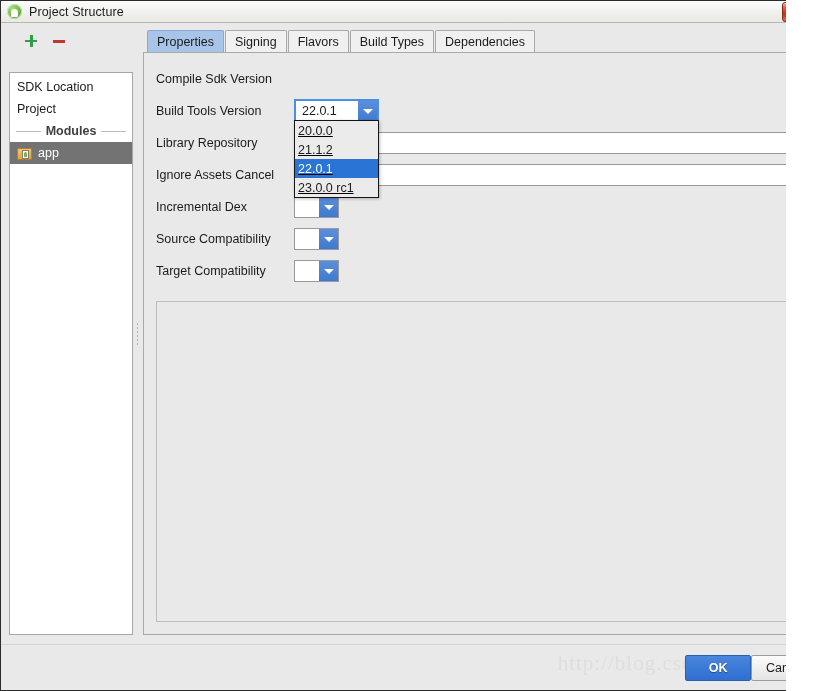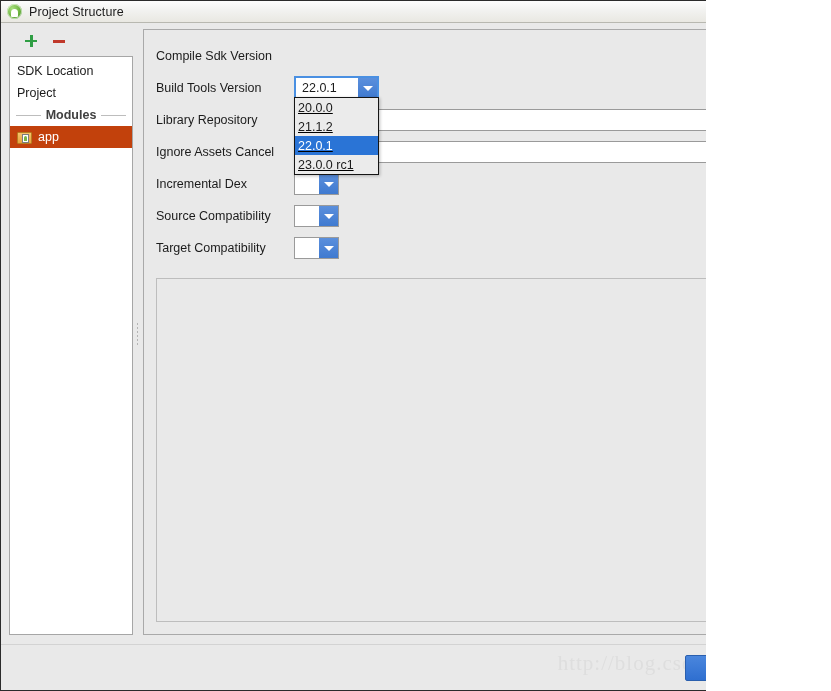--- a/index.html
+++ b/index.html
@@ -8,21 +8,21 @@
     padding: 0;
     background: #ffffff;
   }
   body {
     font-family: "Liberation Sans", sans-serif;
     -webkit-font-smoothing: antialiased;
   }
 
   #screen {
     position: relative;
-    width: 706px;
+    width: 786px;
     height: 691px;
     overflow: hidden;
     background: #ffffff;
   }
 
   
   .backdrop {
     position: absolute;
     left: 0; top: 0;
     width: 831px; height: 22px;
@@ -166,21 +166,21 @@
     content: "";
     position: absolute;
     left: 1px; top: 6px; width: 12px; height: 2.5px;
     background: #c0392b;
   }
 
   .module-list {
     flex: 1 1 auto;
     background: #ffffff;
     border: 1px solid #a6a6a6;
-    margin-top: 3px;
+    margin-top: 19px;
     padding: 3px 0 0 0;
     box-sizing: border-box;
     overflow: hidden;
   }
   .ml-item {
     height: 22px;
     display: flex;
     align-items: center;
     padding-left: 7px;
     font-size: 12.5px;
@@ -197,21 +197,21 @@
     color: #404040;
     padding: 0 6px;
     gap: 5px;
   }
   .ml-sep .line {
     flex: 1 1 auto;
     height: 1px;
     background: #bdbdbd;
   }
   .ml-item.selected {
-    background: #c2410c;
+    background: #737373;
     color: #ffffff;
     text-align: center;
   }
   .mod-icon {
     width: 15px; height: 14px;
     flex: 0 0 15px;
     margin-right: 6px;
     position: relative;
   }
   .mod-icon .fold {
@@ -534,20 +534,37 @@
 
           </div>
         </div>
 
         <div class="splitter">
           <div class="dots"></div>
         </div>
 
         <div class="right-pane">
 
+          <div class="tabs">
+            <div class="tab active">
+              <span>Properties</span>
+            </div>
+            <div class="tab">
+              <span>Signing</span>
+            </div>
+            <div class="tab">
+              <span>Flavors</span>
+            </div>
+            <div class="tab">
+              <span>Build Types</span>
+            </div>
+            <div class="tab">
+              <span>Dependencies</span>
+            </div>
+          </div>
 
           <div class="tab-panel">
 
             <div class="form">
 
               <div class="frow">
                 <div class="flabel">Compile Sdk Version</div>
               </div>
 
               <div class="frow">

